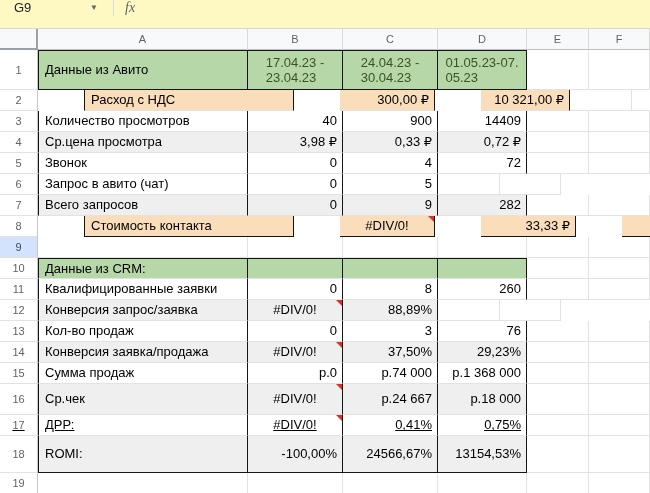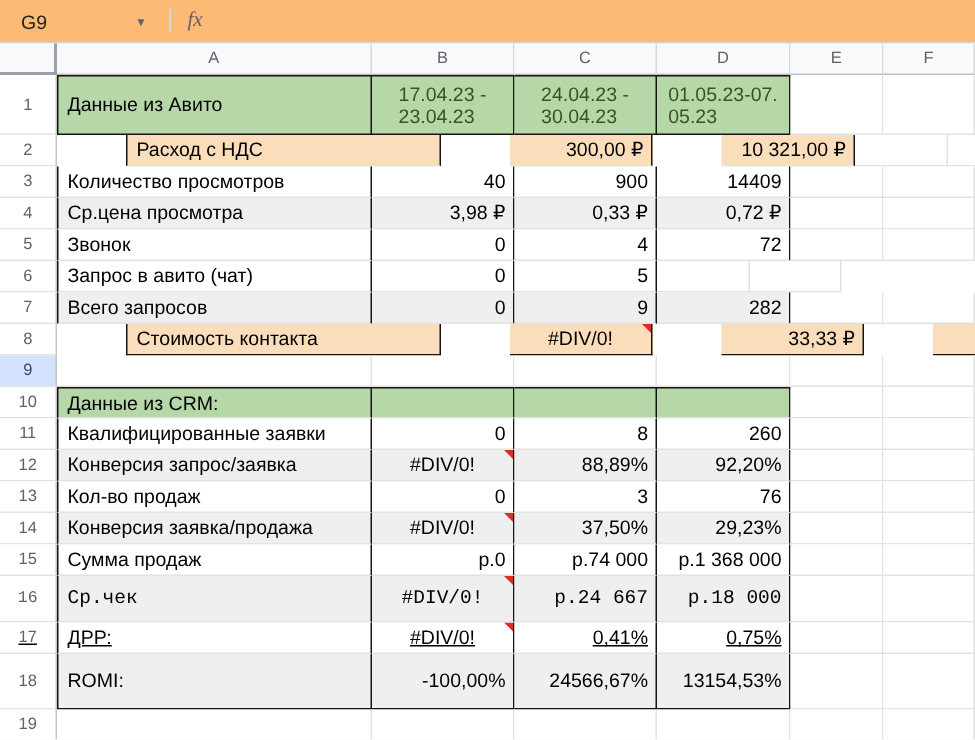--- a/index.html
+++ b/index.html
@@ -1,19 +1,19 @@
 <!DOCTYPE html>
 <html style="--green: #b6d7a8; --peach: #faddbb; --band: #efefef; --grid: #e2e2e2; --selhdr: #d3e3fd; --notered: #d93025; --datetxt: #3b5320; --blk: #151515;"><head>
 <meta charset="utf-8">
 <style>
   html,body{margin:0;padding:0;background:#fff;}
   .app{width:650px;height:493px;background:#fff;overflow:hidden;position:relative;
        font-family:"Liberation Sans","DejaVu Sans",sans-serif;}
   
-  .topbar{height:29px;display:flex;align-items:center;background:#fdba74;
+  .topbar{height:29px;display:flex;align-items:flex-start;background:#fef9c3;
           border-bottom:1px solid #d7d7d7;padding-left:14px;box-sizing:border-box;}
   .namebox{width:88px;display:flex;align-items:center;justify-content:space-between;
            font-size:13px;color:#202124;}
   .caret{font-size:8px;color:#5f6368;margin-right:4px;}
   .vdiv{width:1px;height:16px;background:#dadce0;margin:0 11px;}
   .fx{font-style:italic;color:#5f6368;font-size:14px;font-family:"Liberation Serif",serif;}
   
   #sheet{position:relative;}
   .hrow,.row{display:flex;}
   .hrow{height:21px;}
@@ -249,23 +249,20 @@
         <div class="cell c-A bg-gray al-l brT blT">
           <span class="txt">Конверсия запрос/заявка</span>
         </div>
         <div class="cell c-B bg-gray al-c brT">
           <span class="txt">#DIV/0!</span>
           <span class="note"></span>
         </div>
         <div class="cell c-C bg-gray al-r brT">
           <span class="txt">88,89%</span>
         </div>
-        <div class="cell c-D bg-gray al-r brT">
-          <span class="txt">92,20%</span>
-        </div>
         <div class="cell c-E"></div>
         <div class="cell c-F"></div>
       </div>
       <div class="row" style="height: 21px;">
         <div class="rh c-rh">13</div>
         <div class="cell c-A al-l brT blT">
           <span class="txt">Кол-во продаж</span>
         </div>
         <div class="cell c-B al-r brT">
           <span class="txt">0</span>
@@ -307,21 +304,21 @@
         </div>
         <div class="cell c-C al-r brT">
           <span class="txt">р.74 000</span>
         </div>
         <div class="cell c-D al-r brT">
           <span class="txt">р.1 368 000</span>
         </div>
         <div class="cell c-E"></div>
         <div class="cell c-F"></div>
       </div>
-      <div class="row" style="height: 31px; font-family: Liberation Mono, monospace;">
+      <div class="row" style="height: 31px;">
         <div class="rh c-rh">16</div>
         <div class="cell c-A bg-gray al-l brT blT">
           <span class="txt">Ср.чек</span>
         </div>
         <div class="cell c-B bg-gray al-c brT">
           <span class="txt">#DIV/0!</span>
           <span class="note"></span>
         </div>
         <div class="cell c-C bg-gray al-r brT">
           <span class="txt">р.24 667</span>

